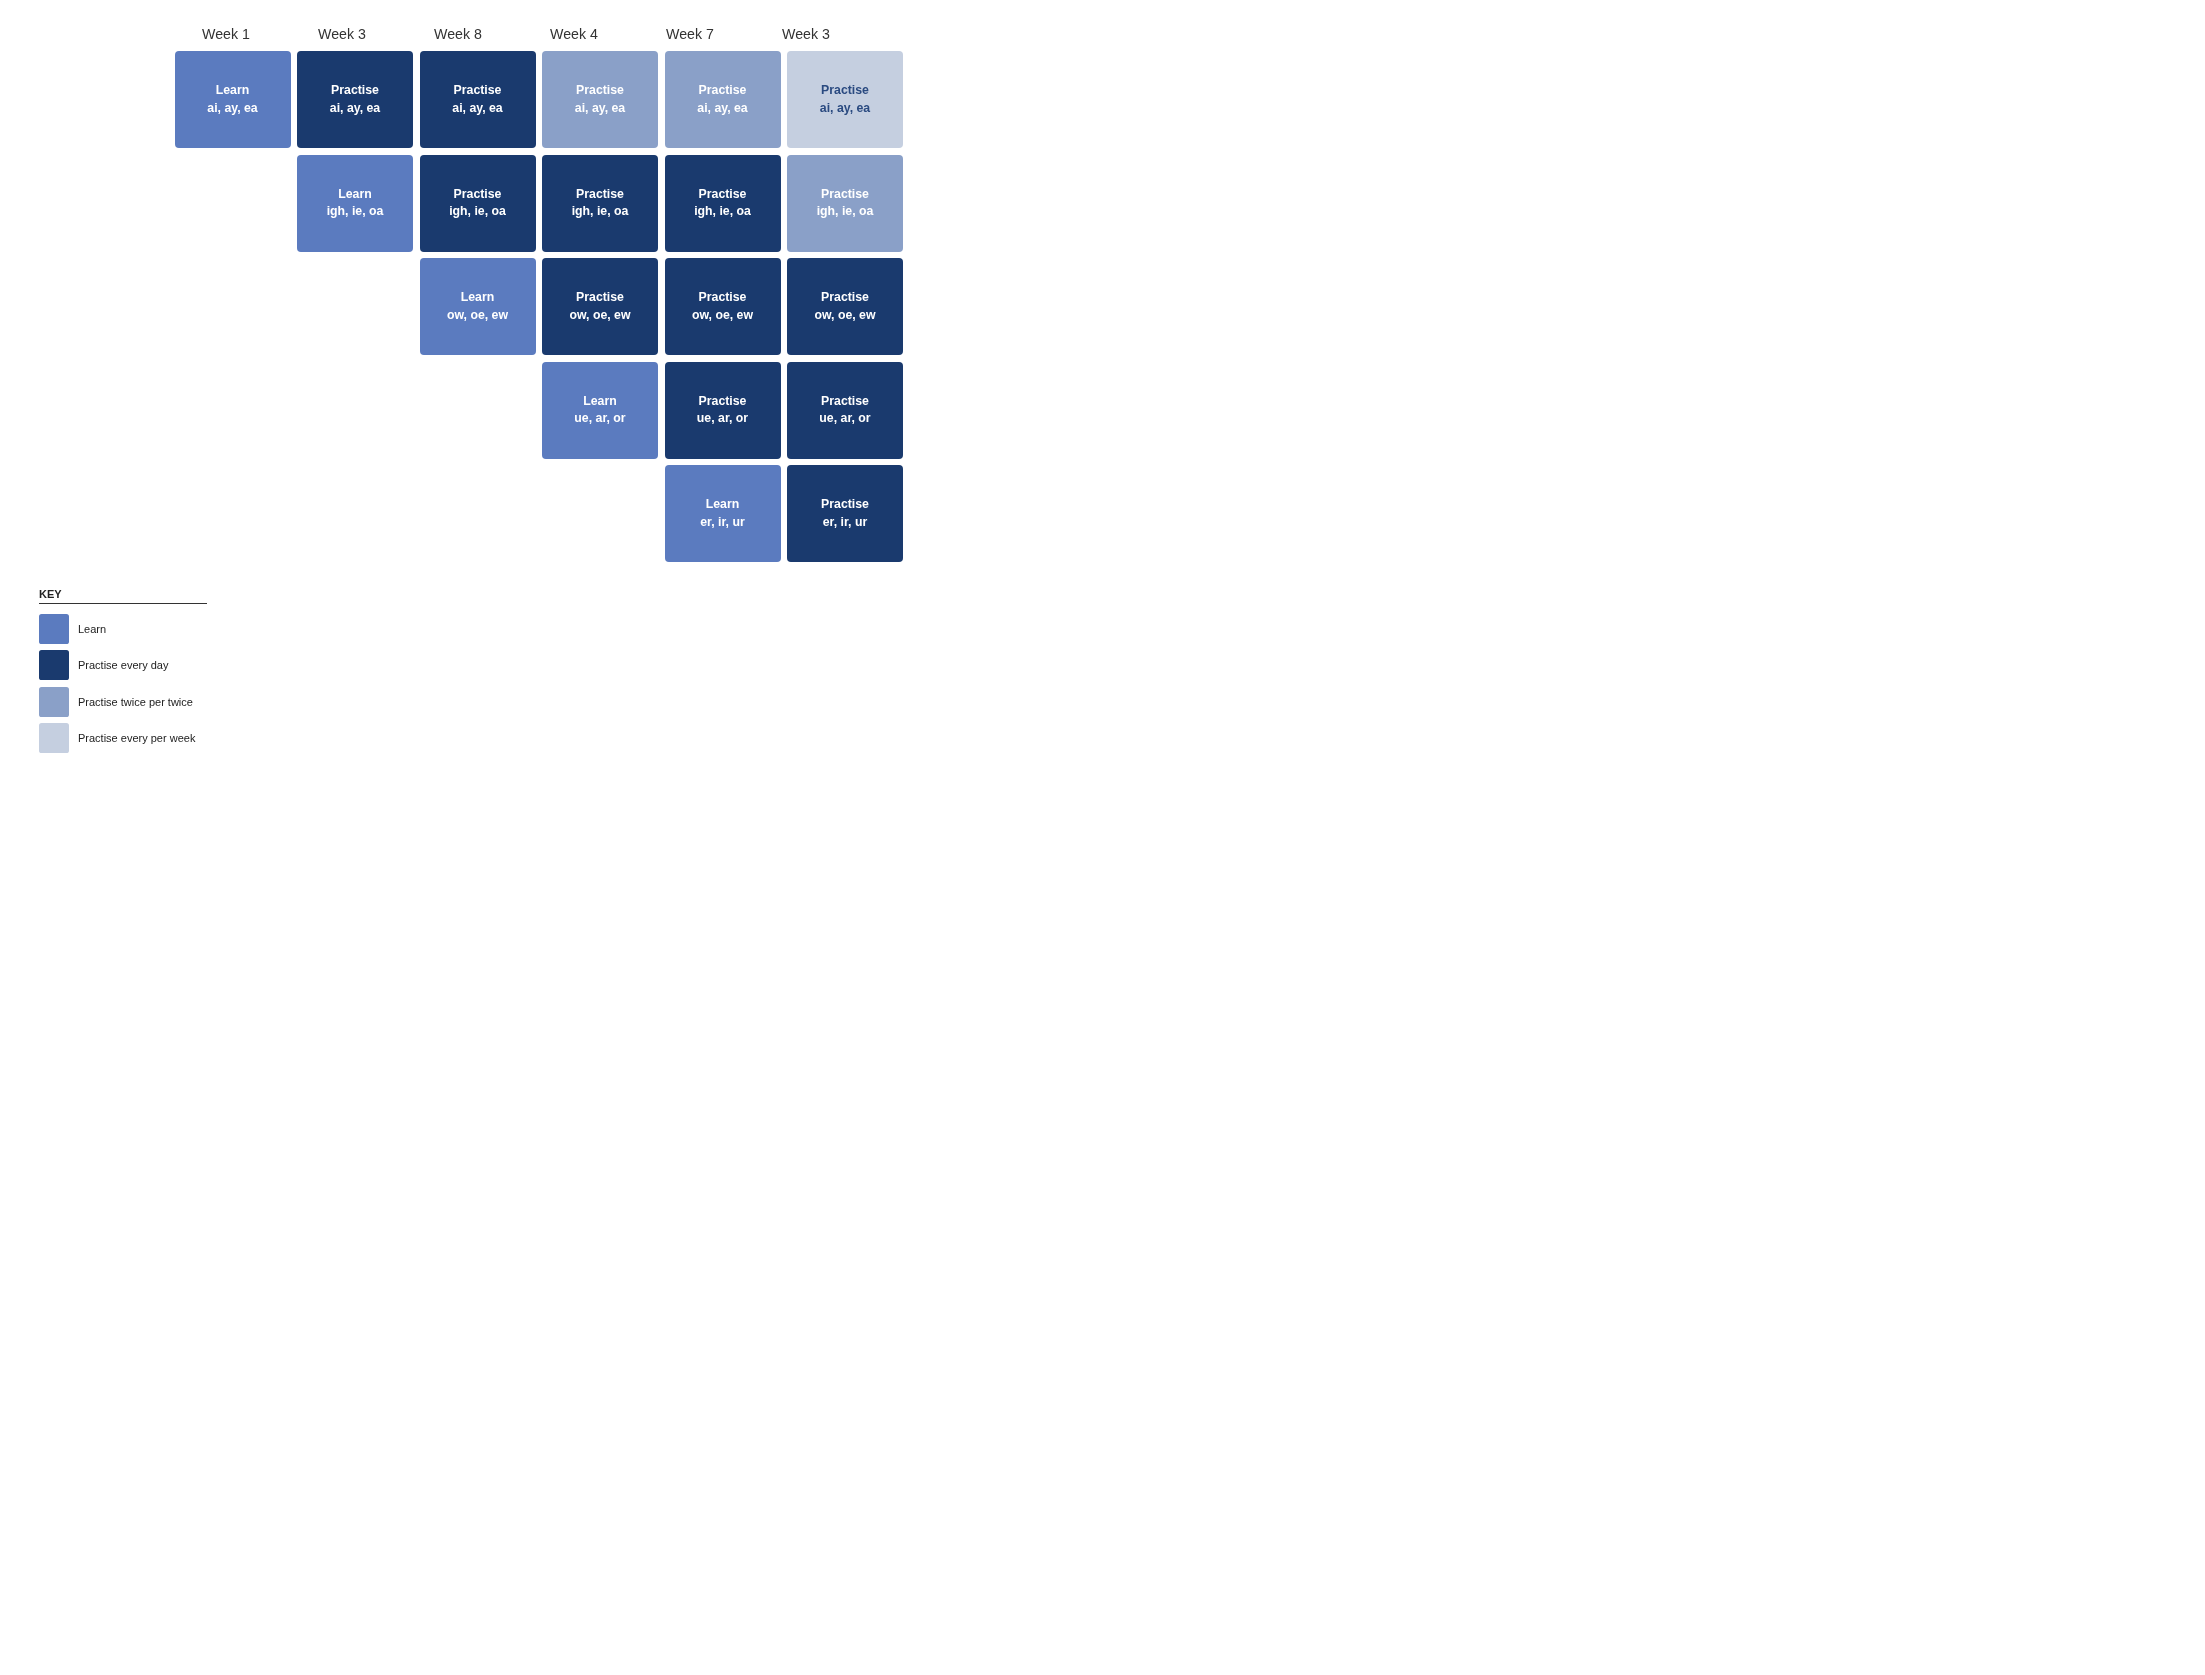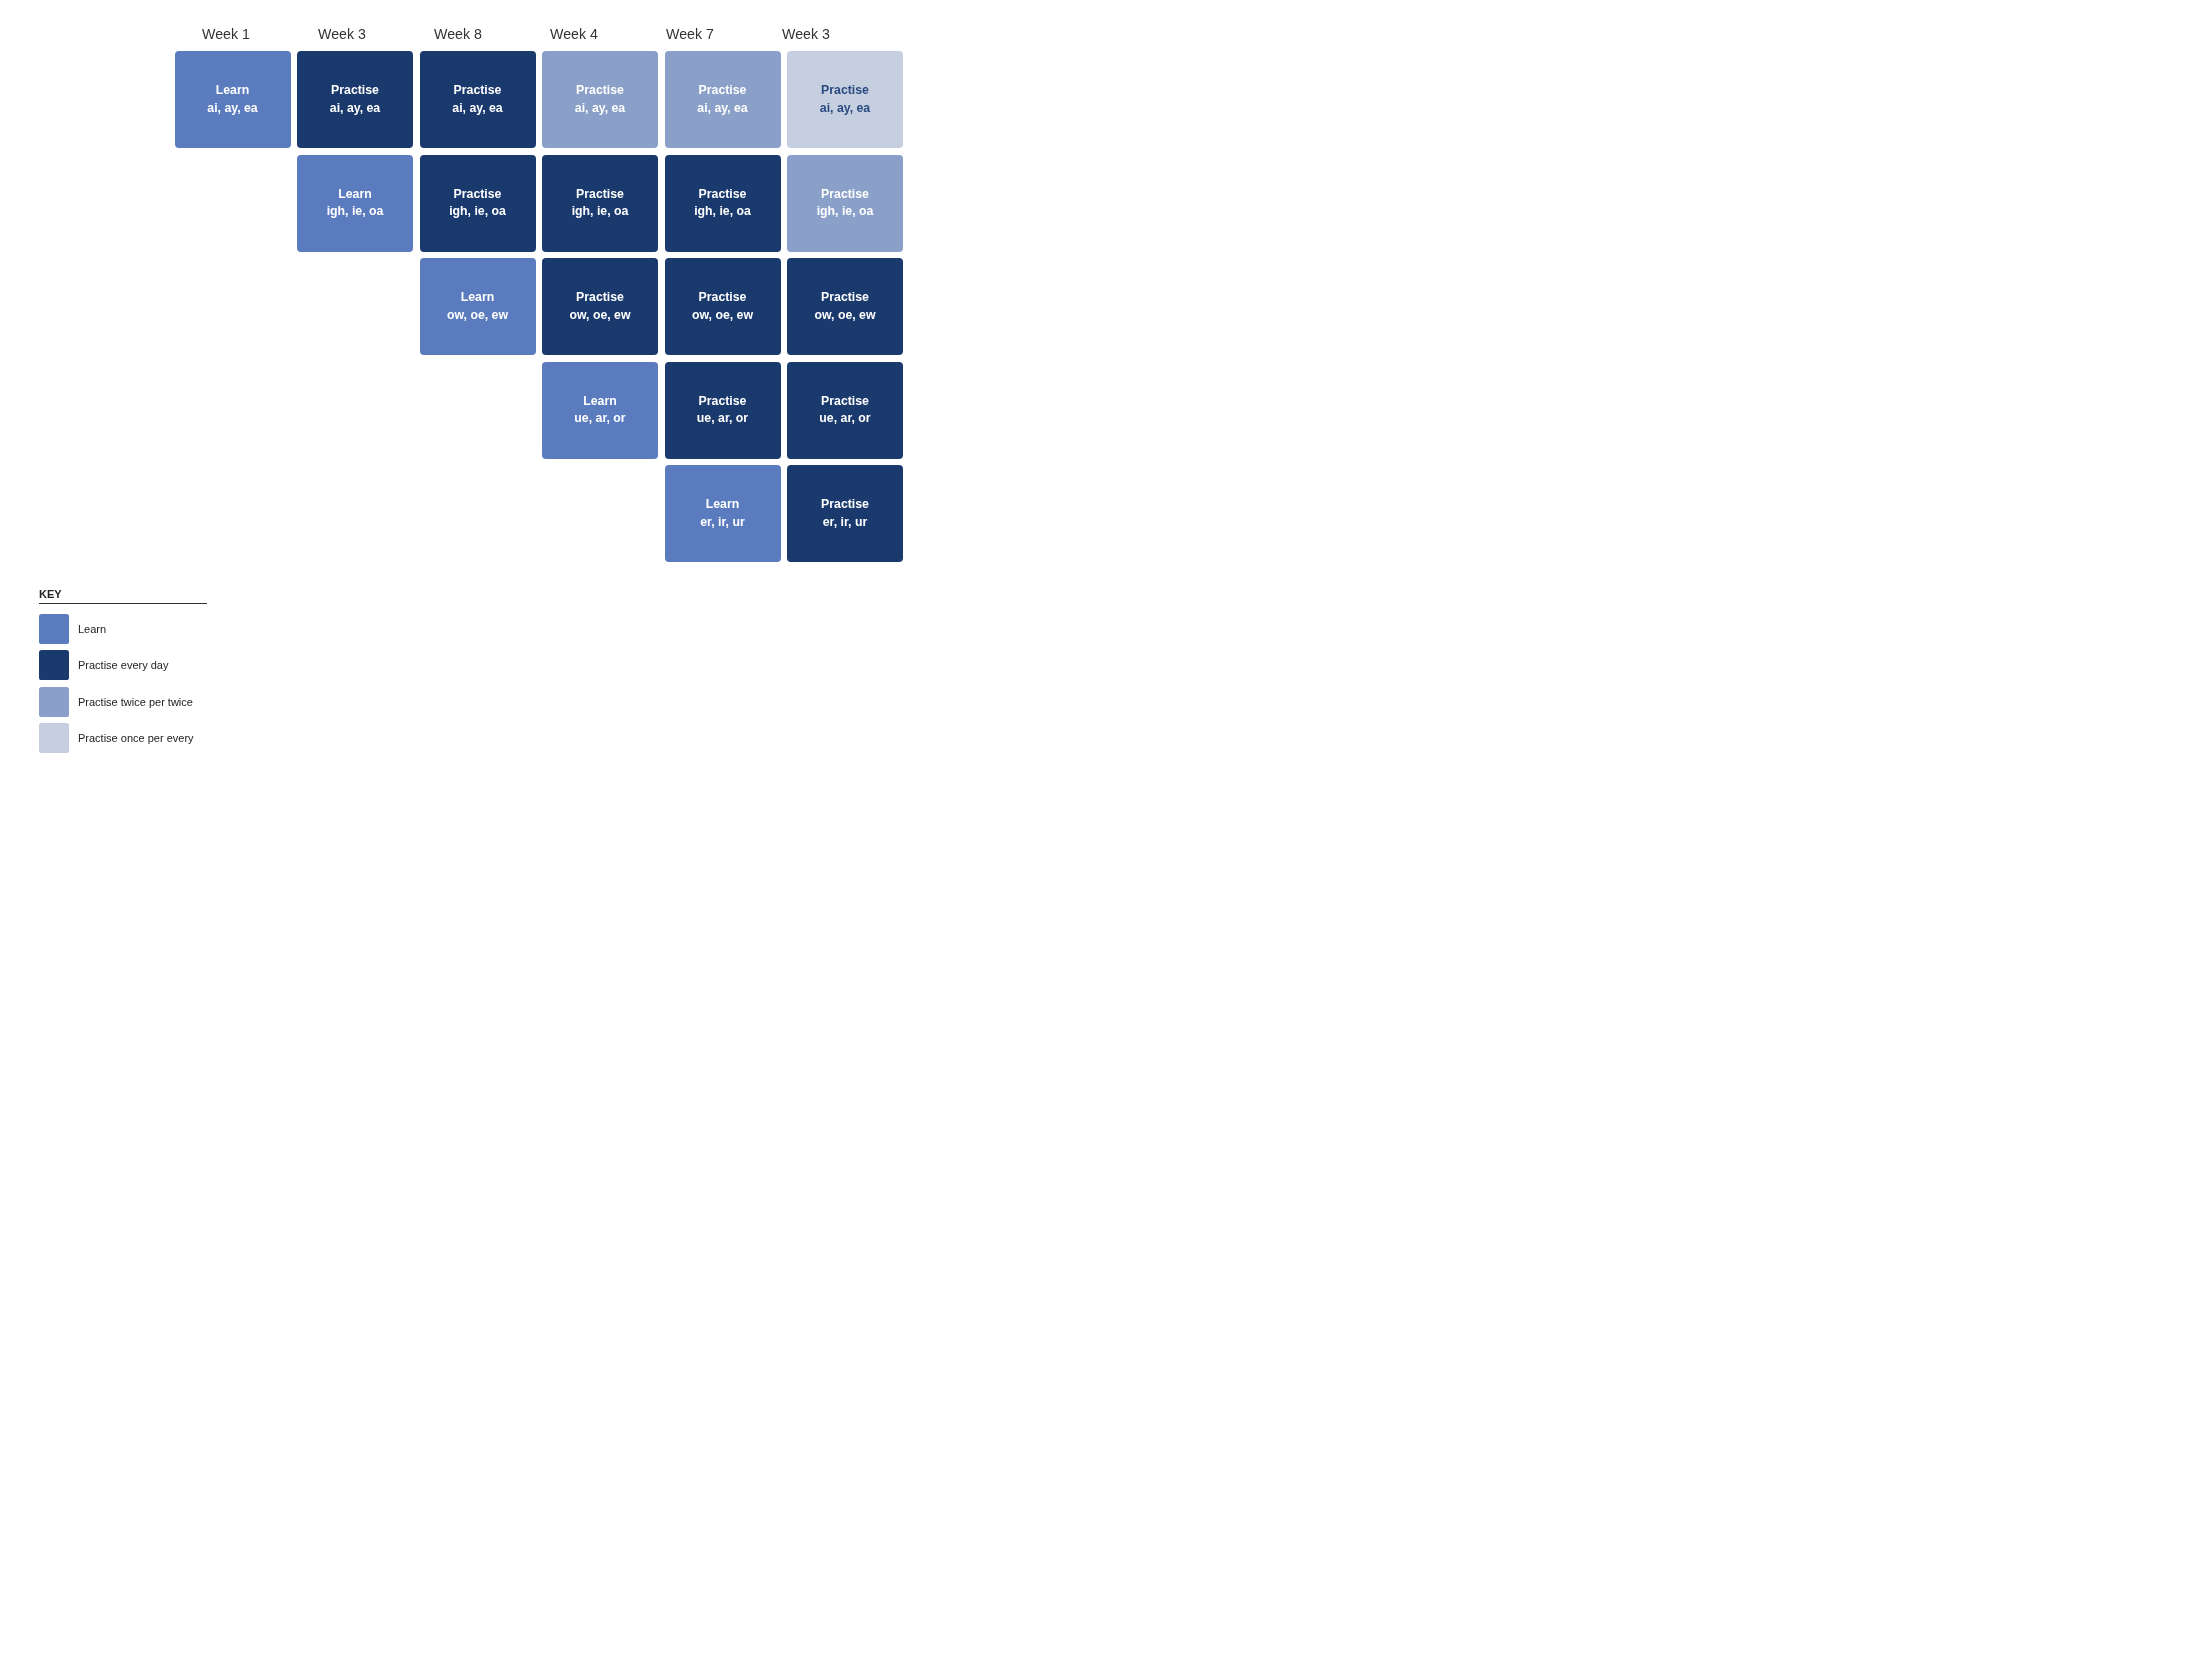--- a/index.html
+++ b/index.html
@@ -190,16 +190,16 @@
   <div class="key-item">
     <div class="key-swatch" style="background:#1a3a6e;"></div>
     <span class="key-label">Practise every day</span>
   </div>
   <div class="key-item">
     <div class="key-swatch" style="background:#8aa0c8;"></div>
     <span class="key-label">Practise twice per twice</span>
   </div>
   <div class="key-item">
     <div class="key-swatch" style="background:#c5cfe0;"></div>
-    <span class="key-label">Practise once per every</span>
+    <span class="key-label">Practise every per week</span>
   </div>
 </div>
 
 
 </body></html>

